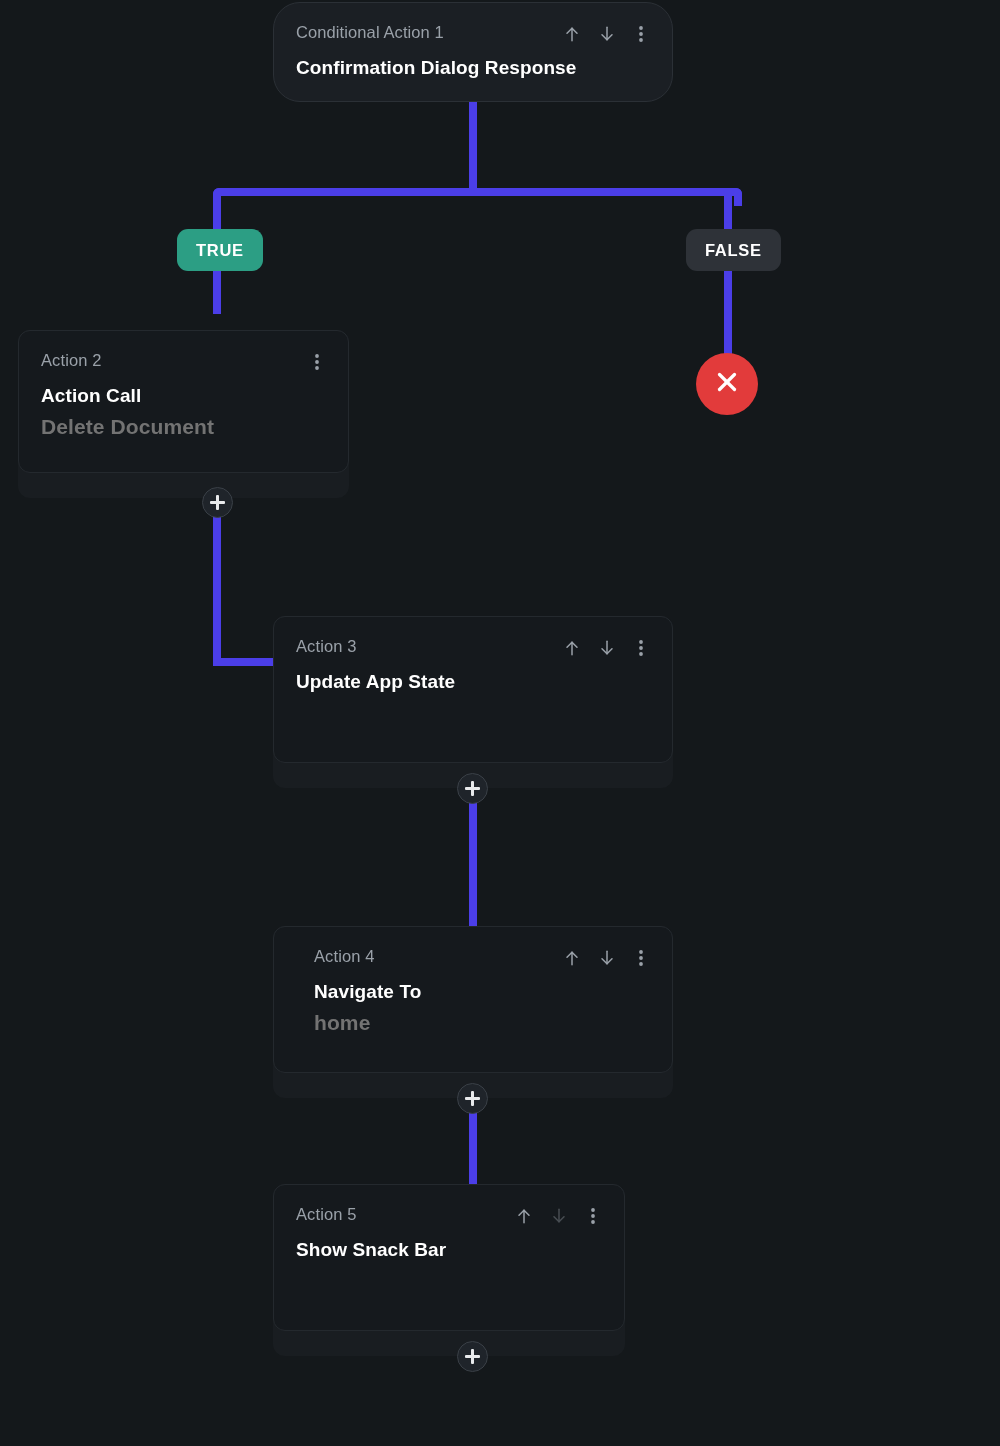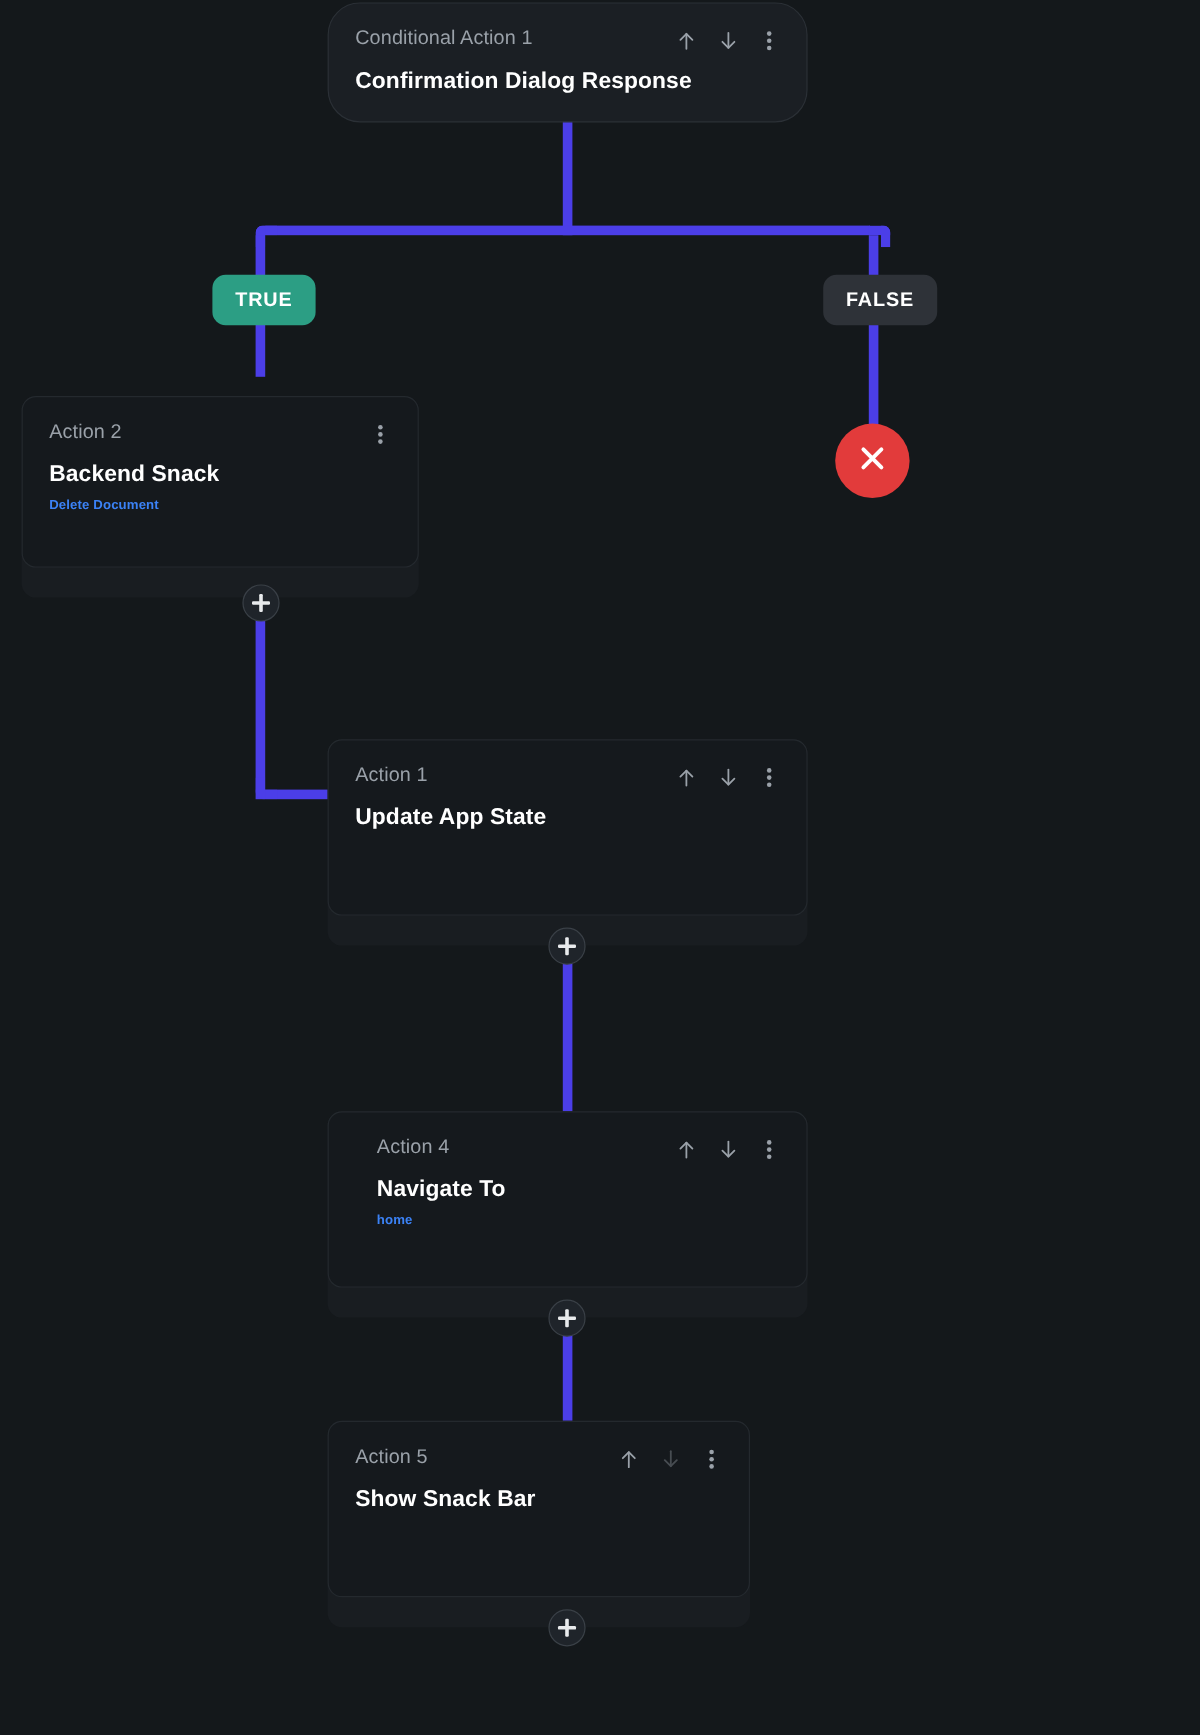--- a/index.html
+++ b/index.html
@@ -53,21 +53,21 @@
   .ic svg { display: block; }
   .ic.dim svg { opacity: .38; }
 
   .node-title {
     margin-top: 13px;
     font-size: 19px; font-weight: 700; color: #ffffff;
     letter-spacing: .1px; line-height: 1.15;
   }
   .node-sub {
     margin-top: 8px;
-    font-size: 11px; font-weight: 700; color: #3b82f6;
+    font-size: 21px; font-weight: 700; color: #737373;
     letter-spacing: .1px; line-height: 1.15;
   }
 
   
   .plus-btn {
     position: absolute;
     width: 31px; height: 31px; border-radius: 50%;
     background: #1f242a; border: 1.5px solid #3a4047;
     display: flex; align-items: center; justify-content: center;
     z-index: 6;
@@ -171,31 +171,31 @@
         <div class="head-icons">
           <span class="ic">
             <svg width="18" height="20" viewBox="0 0 18 20" fill="#9aa1a9">
                 <circle cx="9" cy="4" r="1.9"></circle>
                 <circle cx="9" cy="10" r="1.9"></circle>
                 <circle cx="9" cy="16" r="1.9"></circle>
               </svg>
           </span>
         </div>
       </div>
-      <div class="node-title">Backend Snack</div>
+      <div class="node-title">Action Call</div>
       <div class="node-sub">Delete Document</div>
     </div>
     <div class="plus-btn" style="left:184px; top:157px;"></div>
   </div>
 
   <div class="node" style="left:273px; top:616px; width:400px;">
     <div class="node-shell" style="height:172px;"></div>
     <div class="card" style="min-height:147px;">
       <div class="card-head">
-        <div class="node-label">Action 1</div>
+        <div class="node-label">Action 3</div>
         <div class="head-icons">
           <span class="ic">
             <svg width="20" height="20" viewBox="0 0 24 24" fill="none" stroke="#9aa1a9" stroke-width="1.8" stroke-linecap="round" stroke-linejoin="round">
                 <line x1="12" y1="20" x2="12" y2="5"></line>
                 <polyline points="6,11 12,5 18,11"></polyline>
               </svg>
           </span>
           <span class="ic">
             <svg width="20" height="20" viewBox="0 0 24 24" fill="none" stroke="#9aa1a9" stroke-width="1.8" stroke-linecap="round" stroke-linejoin="round">
                 <line x1="12" y1="4" x2="12" y2="19"></line>

